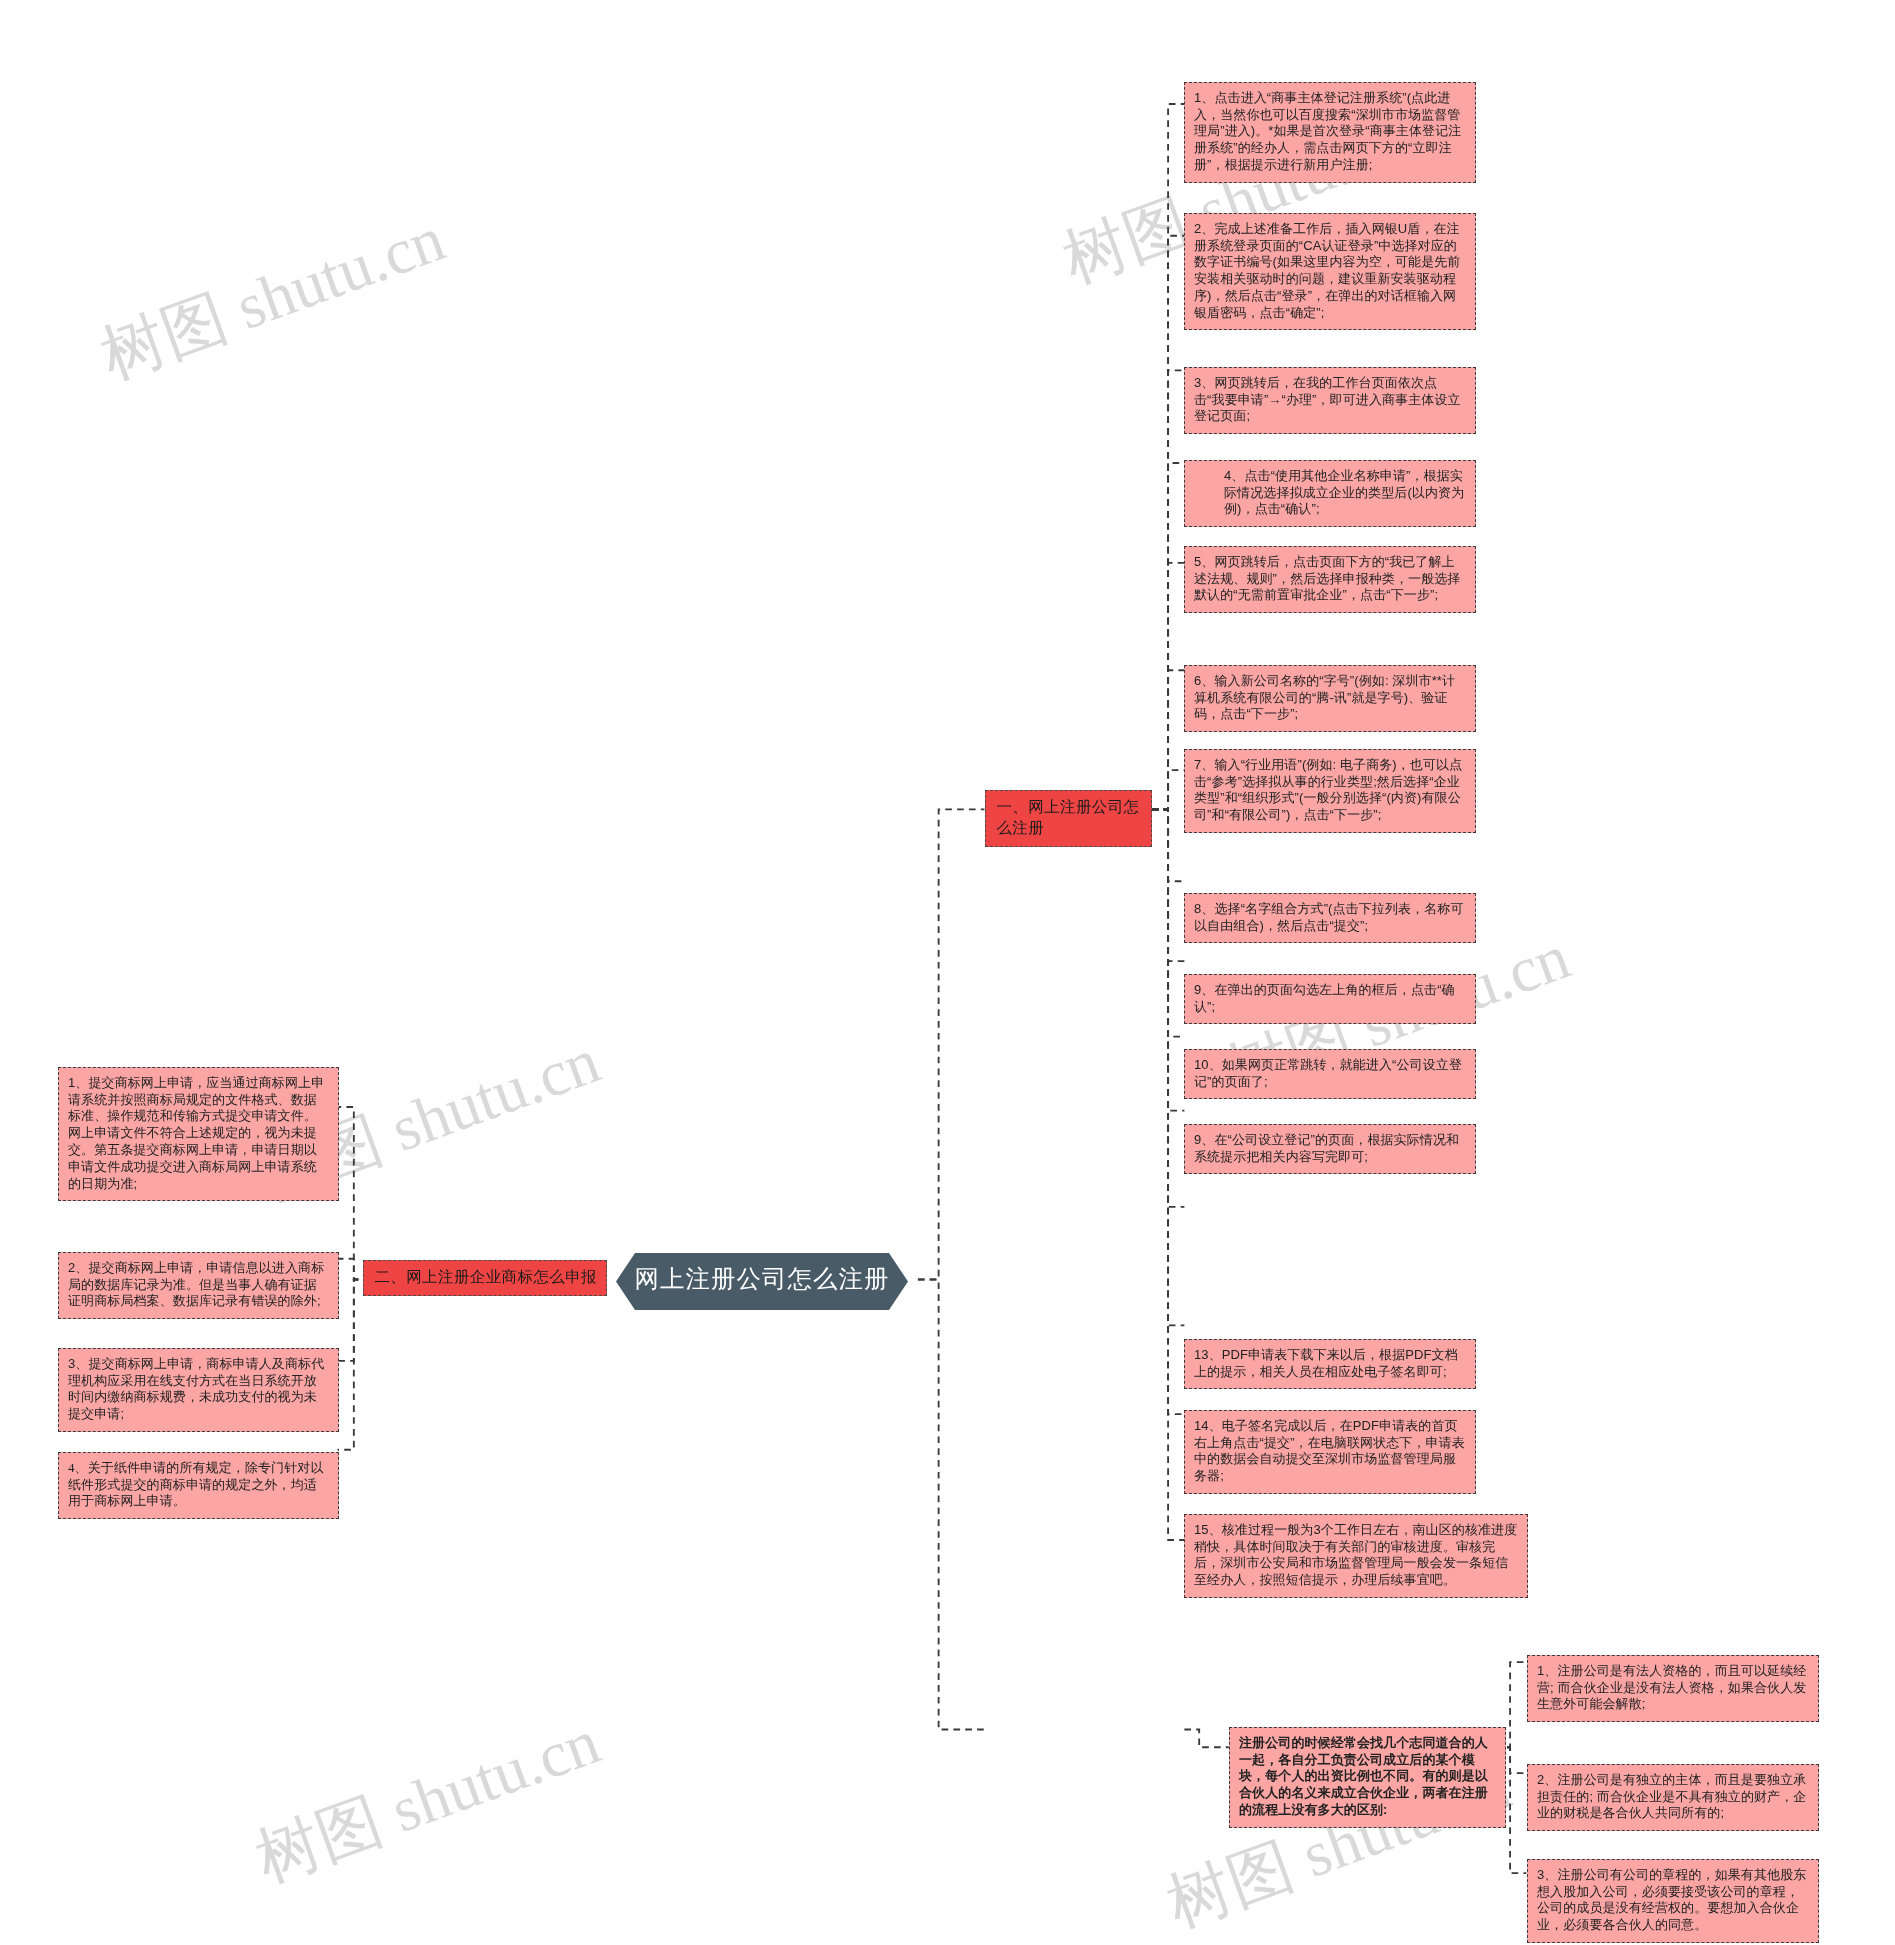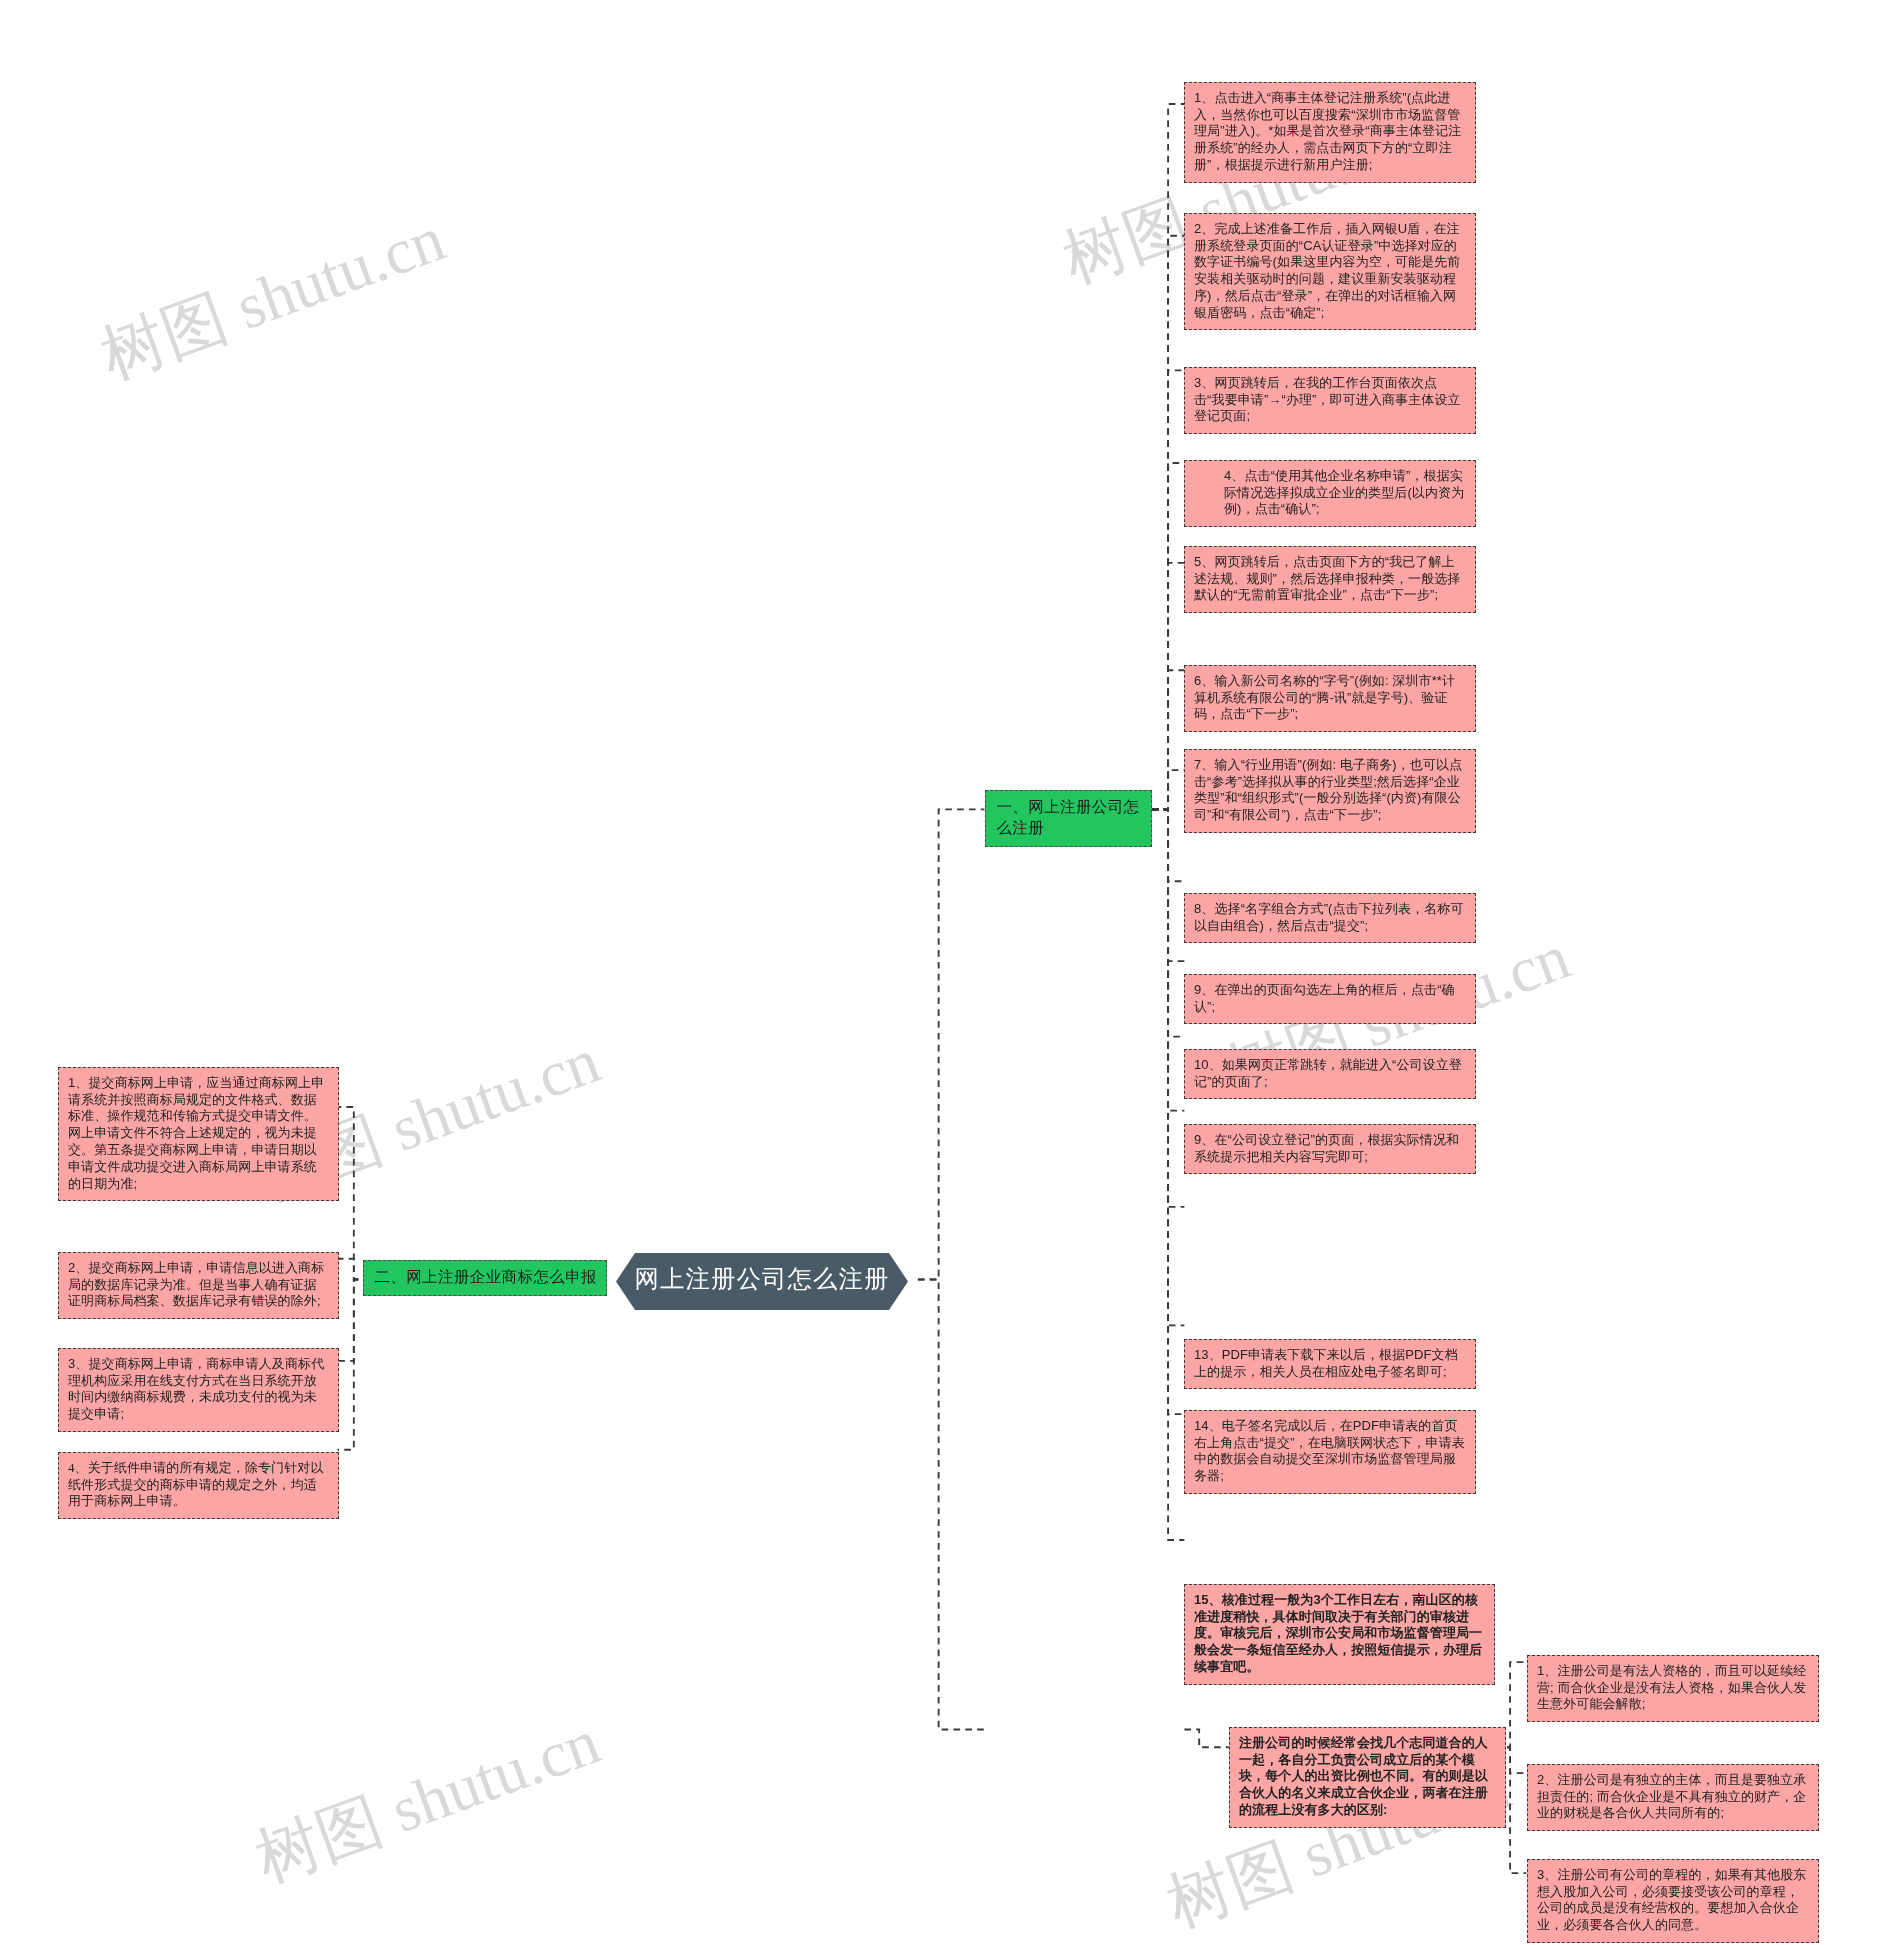--- a/index.html
+++ b/index.html
@@ -47,21 +47,21 @@
     font-size: 13px;
     padding: 6.7px 8.1px 7.4px 9px;
     word-break: break-all;
     margin-top: 32px;
   }
   .leaf { font-size: 13px; }
 
   .branch {
     position: absolute;
     z-index: 4;
-    background: #22c55e;
+    background: #ef4444;
     border: 1.5px dashed #4a4a4a;
     color: #1b1b1b;
     font-size: 15.5px;
     line-height: 1.35;
     padding: 6px 9px 6.7px 10.4px;
     letter-spacing: 0.4px;
   }
 
   
   #root {
@@ -162,21 +162,21 @@
   <div class="node leaf" style="left:1184px; top:942px; width:292px;">
     <span>9、在弹出的页面勾选左上角的框后，点击“确认”;</span></div>
   <div class="node leaf" style="left:1184px; top:1017px; width:292px;">
     <span>10、如果网页正常跳转，就能进入“公司设立登记”的页面了;</span></div>
   <div class="node leaf" style="left:1184px; top:1092px; width:292px;">
     <span>9、在“公司设立登记”的页面，根据实际情况和系统提示把相关内容写完即可;</span></div>
   <div class="node leaf" style="left:1184px; top:1307px; width:292px;">
     <span>13、PDF申请表下载下来以后，根据PDF文档上的提示，相关人员在相应处电子签名即可;</span></div>
   <div class="node leaf" style="left:1184px; top:1378px; width:292px;">
     <span>14、电子签名完成以后，在PDF申请表的首页右上角点击“提交”，在电脑联网状态下，申请表中的数据会自动提交至深圳市场监督管理局服务器;</span></div>
-  <div class="node leaf" style="left:1184px; top:1552px; width:311px;font-weight:bold;">
+  <div class="node leaf" style="left:1184px; top:1482px; width:344px;">
     <span>15、核准过程一般为3个工作日左右，南山区的核准进度稍快，具体时间取决于有关部门的审核进度。审核完后，深圳市公安局和市场监督管理局一般会发一条短信至经办人，按照短信提示，办理后续事宜吧。</span></div>
 
   <div class="node leaf" style="left:58px; top:1035px; width:281px;">
     <span>1、提交商标网上申请，应当通过商标网上申请系统并按照商标局规定的文件格式、数据标准、操作规范和传输方式提交申请文件。网上申请文件不符合上述规定的，视为未提交。第五条提交商标网上申请，申请日期以申请文件成功提交进入商标局网上申请系统的日期为准;</span></div>
   <div class="node leaf" style="left:58px; top:1220px; width:281px;">
     <span>2、提交商标网上申请，申请信息以进入商标局的数据库记录为准。但是当事人确有证据证明商标局档案、数据库记录有错误的除外;</span></div>
   <div class="node leaf" style="left:58px; top:1316px; width:281px;">
     <span>3、提交商标网上申请，商标申请人及商标代理机构应采用在线支付方式在当日系统开放时间内缴纳商标规费，未成功支付的视为未提交申请;</span></div>
   <div class="node leaf" style="left:58px; top:1420px; width:281px;font-family:Liberation Serif, serif;">
     <span>4、关于纸件申请的所有规定，除专门针对以纸件形式提交的商标申请的规定之外，均适用于商标网上申请。</span></div>

